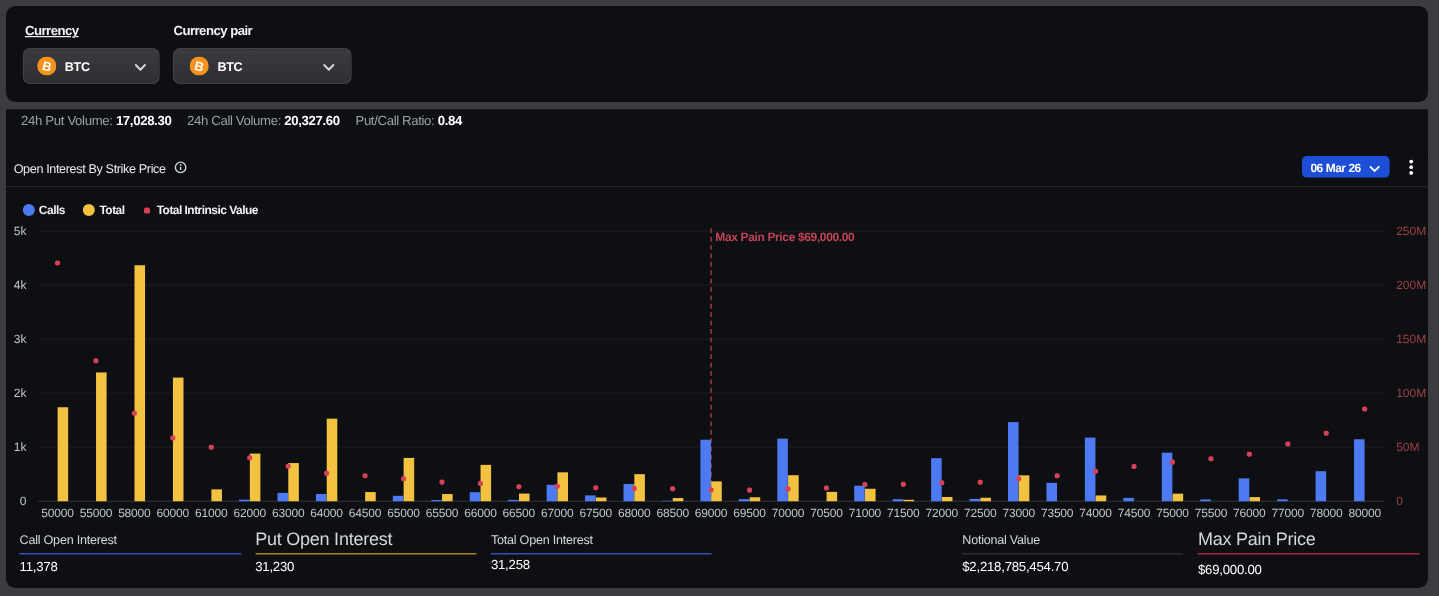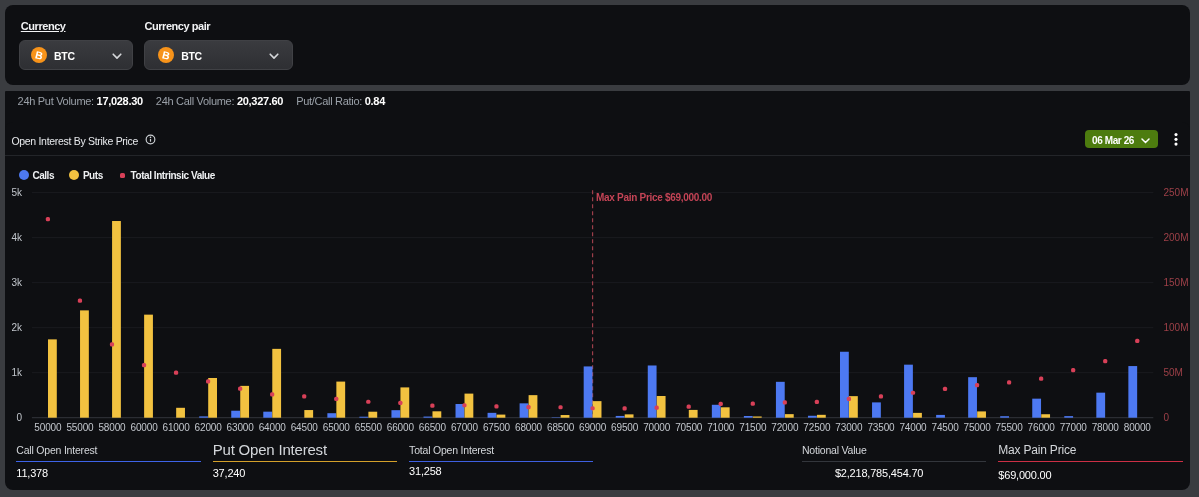--- a/index.html
+++ b/index.html
@@ -41,61 +41,61 @@
 
 <div class="card" style="top:121.9px;height:368.4px;">
   <div style="position:absolute;left:6.4px;top:13.2px;font-size:10.5px;color:#e8eaed;letter-spacing:-0.3px;line-height:13px;">Open Interest By Strike Price</div>
   <svg width="13" height="13" viewBox="0 0 13 13" style="position:absolute;left:139.2px;top:11.3px;">
     <circle cx="6.5" cy="6.5" r="4.35" stroke="#ced2d6" stroke-width="1.15" fill="none"></circle>
     <line x1="6.5" y1="6" x2="6.5" y2="8.7" stroke="#ced2d6" stroke-width="1.2"></line>
     <circle cx="6.5" cy="4.4" r="0.8" fill="#ced2d6"></circle>
   </svg>
   <div style="position:absolute;left:0;top:33.6px;width:100%;height:1px;background:#232529;"></div>
 
-  <div style="position:absolute;left:1080px;top:8.3px;width:73px;height:18.2px;background:#4d7c0f;border-radius:4px;">
+  <div style="position:absolute;left:1080px;top:8.3px;width:73px;height:18.2px;background:#1d4ed8;border-radius:4px;">
     <div style="position:absolute;left:7px;top:6px;font-size:10px;font-weight:bold;color:#fff;letter-spacing:-0.4px;line-height:10px;">06 Mar 26</div>
     <svg width="9" height="6" viewBox="0 0 9 6" style="position:absolute;right:8px;top:8.2px;">
       <path d="M1 1l3.5 3.5L8 1" stroke="#fff" stroke-width="1.5" fill="none" stroke-linecap="round"></path>
     </svg>
   </div>
   <svg width="6" height="16" viewBox="0 0 6 16" style="position:absolute;left:1167.5px;top:10.6px;">
     <circle cx="3" cy="2.6" r="1.55" fill="#fff"></circle>
       <circle cx="3" cy="7.35" r="1.55" fill="#fff"></circle>
       <circle cx="3" cy="12.1" r="1.55" fill="#fff"></circle>
   </svg>
 
   <div style="position:absolute;left:13.6px;top:47.8px;width:10px;height:10px;border-radius:50%;background:#4d79f2;"></div>
   <div style="position:absolute;left:27.4px;top:47.9px;font-size:10px;font-weight:bold;color:#eef0f2;letter-spacing:-0.45px;line-height:11px;">Calls</div>
   <div style="position:absolute;left:64px;top:47.8px;width:10px;height:10px;border-radius:50%;background:#f2c240;"></div>
-  <div style="position:absolute;left:77.9px;top:47.9px;font-size:10px;font-weight:bold;color:#eef0f2;letter-spacing:-0.45px;line-height:11px;">Puts</div>
+  <div style="position:absolute;left:77.9px;top:47.9px;font-size:10px;font-weight:bold;color:#eef0f2;letter-spacing:-0.45px;line-height:11px;">Total</div>
   <div style="position:absolute;left:115.1px;top:51.4px;width:4.5px;height:4.5px;border-radius:1.6px;background:#d84058;"></div>
   <div style="position:absolute;left:125.6px;top:47.9px;font-size:10px;font-weight:bold;color:#eef0f2;letter-spacing:-0.45px;line-height:11px;">Total Intrinsic Value</div>
 
   <div style="position:absolute;left:11.3px;top:322.6px;width:184.3px;">
       <div style="font-size:10.5px;color:#d4d7db;letter-spacing:-0.2px;line-height:12px;">Call Open Interest</div>
       <div style="height:1.6px;background:#3d63e8;margin-top:4.3px;"></div>
       <div style="font-size:11px;color:#ffffff;letter-spacing:-0.2px;line-height:12px;margin-top:4.3px;">11,378</div>
     </div>
 <div style="position:absolute;left:207.7px;top:322.6px;width:184.3px;">
       <div style="font-size:15px;color:#d4d7db;letter-spacing:-0.2px;line-height:12px;">Put Open Interest</div>
       <div style="height:1.6px;background:#d4a02a;margin-top:4.3px;"></div>
-      <div style="font-size:11px;color:#ffffff;letter-spacing:-0.2px;line-height:12px;margin-top:4.3px;">37,240</div>
+      <div style="font-size:11px;color:#ffffff;letter-spacing:-0.2px;line-height:12px;margin-top:4.3px;">31,230</div>
     </div>
 <div style="position:absolute;left:404.1px;top:322.6px;width:184.3px;">
       <div style="font-size:10.5px;color:#d4d7db;letter-spacing:-0.2px;line-height:12px;">Total Open Interest</div>
       <div style="height:1.6px;background:#3e5fe0;margin-top:4.3px;"></div>
       <div style="font-size:11px;color:#ffffff;letter-spacing:-0.2px;line-height:12px;margin-top:3px;">31,258</div>
     </div>
 <div style="position:absolute;left:796.9px;top:322.6px;width:184.3px;">
       <div style="font-size:10.5px;color:#d4d7db;letter-spacing:-0.2px;line-height:12px;">Notional Value</div>
       <div style="height:1.6px;background:#33363c;margin-top:4.3px;"></div>
-      <div style="font-size:11px;color:#ffffff;letter-spacing:-0.2px;line-height:12px;margin-top:4.3px;margin-left:33px;">$2,218,785,454.70</div>
+      <div style="font-size:11px;color:#ffffff;letter-spacing:-0.2px;line-height:12px;margin-top:4.3px;">$2,218,785,454.70</div>
     </div>
 <div style="position:absolute;left:993.3px;top:322.6px;width:184.3px;">
-      <div style="font-size:12px;color:#d4d7db;letter-spacing:-0.2px;line-height:12px;">Max Pain Price</div>
+      <div style="font-size:15px;color:#d4d7db;letter-spacing:-0.2px;line-height:12px;">Max Pain Price</div>
       <div style="height:1.6px;background:#cc2f45;margin-top:4.3px;"></div>
       <div style="font-size:11px;color:#ffffff;letter-spacing:-0.2px;line-height:12px;margin-top:7px;">$69,000.00</div>
     </div>
 </div>
 
 <svg width="1199" height="497" viewBox="0 0 1199 497" style="position:absolute;left:0;top:0;" font-family="Liberation Sans,sans-serif">
 <line x1="31.9" y1="372.68" x2="1153.3" y2="372.68" stroke="#1a1b1f" stroke-width="1"></line>
 <line x1="31.9" y1="327.66" x2="1153.3" y2="327.66" stroke="#1a1b1f" stroke-width="1"></line>
 <line x1="31.9" y1="282.64" x2="1153.3" y2="282.64" stroke="#1a1b1f" stroke-width="1"></line>
 <line x1="31.9" y1="237.62" x2="1153.3" y2="237.62" stroke="#1a1b1f" stroke-width="1"></line>

